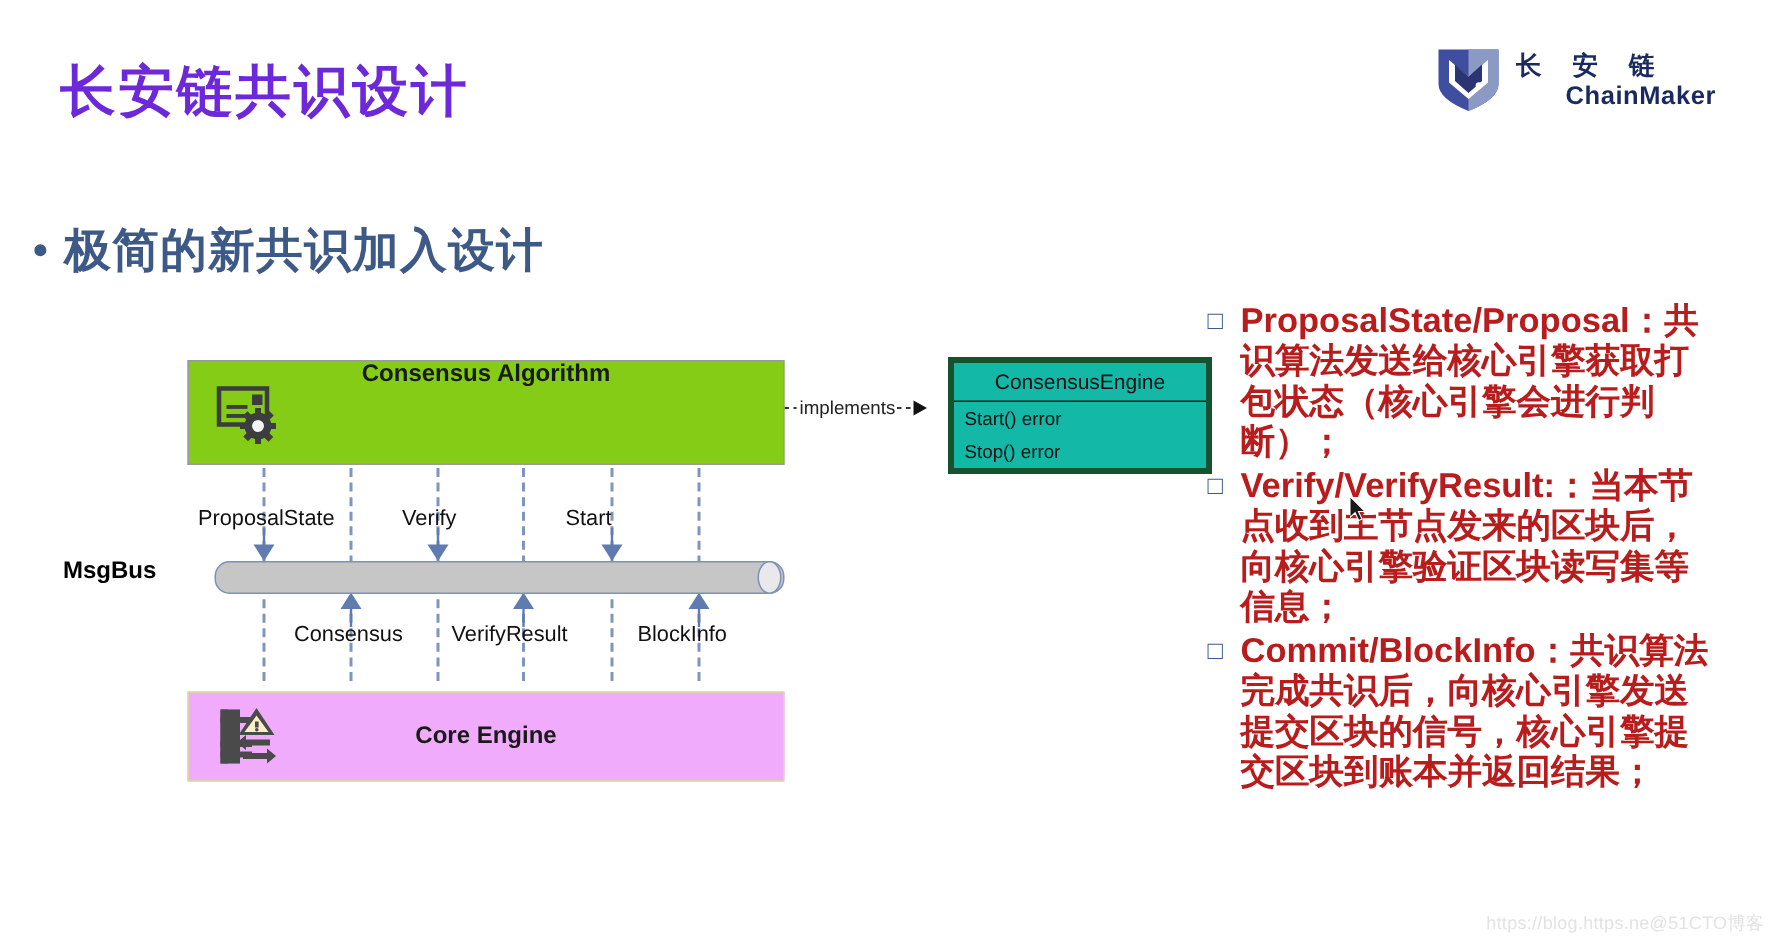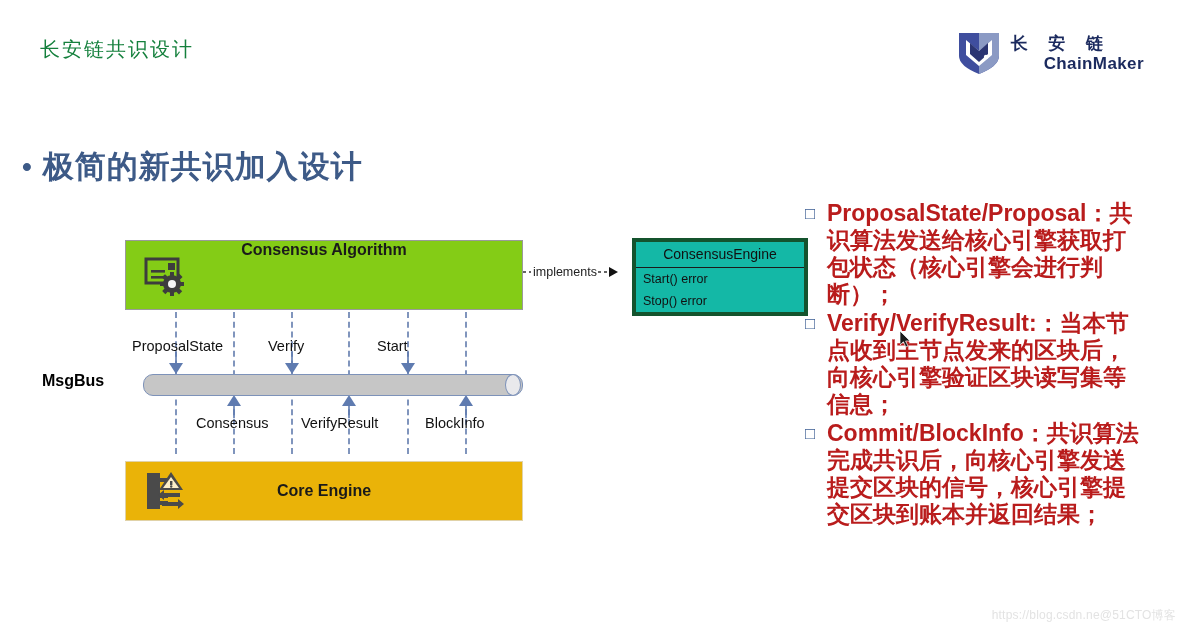--- a/index.html
+++ b/index.html
@@ -7,21 +7,21 @@
     width:1184px;height:632px;
     background:#ffffff;
     font-family:"Liberation Sans","DejaVu Sans",sans-serif;
     position:relative;overflow:hidden;
   }
   .slide{position:absolute;inset:0;}
 
   
   .slide-title{
     position:absolute;left:40px;top:36px;
-    font-size:20px;font-weight:normal;color:#15803d;
+    font-size:37px;font-weight:bold;color:#6d28d9;
     letter-spacing:2px;
   }
   .logo{position:absolute;right:40px;top:30px;
         display:flex;align-items:center;gap:10px;}
   .logo-mark{width:44px;height:46px;flex:none;}
   .logo-text{display:flex;flex-direction:column;line-height:1;}
   .logo-cn{font-size:17px;font-weight:bold;color:#1b2a5e;letter-spacing:8px;}
   .logo-en{font-size:17px;font-weight:bold;color:#1b2a5e;letter-spacing:0.4px;margin-top:3px;margin-left:33px;}
 
   
@@ -40,21 +40,21 @@
     background:#84cc16;border:1px solid #9a9a9a;
     display:flex;align-items:flex-start;
   }
   .box-consensus .ico{position:absolute;left:18px;top:15px;width:44px;height:40px;}
   .box-consensus .lbl{
     width:100%;text-align:center;font-size:16px;font-weight:bold;color:#1a1a1a;
   }
 
   .box-core{
     position:absolute;left:125px;top:461px;width:396px;height:58px;
-    background:#eab308;border:1px solid #e0d2a8;
+    background:#f0abfc;border:1px solid #e0d2a8;
     display:flex;align-items:center;
   }
   .box-core .ico{position:absolute;left:18px;top:8px;width:42px;height:42px;}
   .box-core .lbl{
     width:100%;text-align:center;font-size:16px;font-weight:bold;color:#1a1a1a;
   }
 
   
   .uml{
     position:absolute;left:632px;top:238px;width:168px;
@@ -258,14 +258,14 @@
       <span class="ptext"><span>Commit/BlockInfo：</span><span class="body">共识算法完成共识后，向核心引擎发送提交区块的信号，核心引擎提交区块到账本并返回结果；</span></span>
     </div>
   </div>
 
   <span class="cursor">
     <svg viewBox="0 0 12 18" width="12" height="18">
       <polygon points="0,0 0,14 3.4,10.8 5.8,16 8,15 5.6,10 10,10" fill="#1a1a1a" stroke="#ffffff" stroke-width="0.7"></polygon>
     </svg>
   </span>
 
-  <div class="watermark">https://blog.csdn.ne@51CTO博客</div>
+  <div class="watermark">https://blog.https.ne@51CTO博客</div>
 </div>
 
 </body></html>

